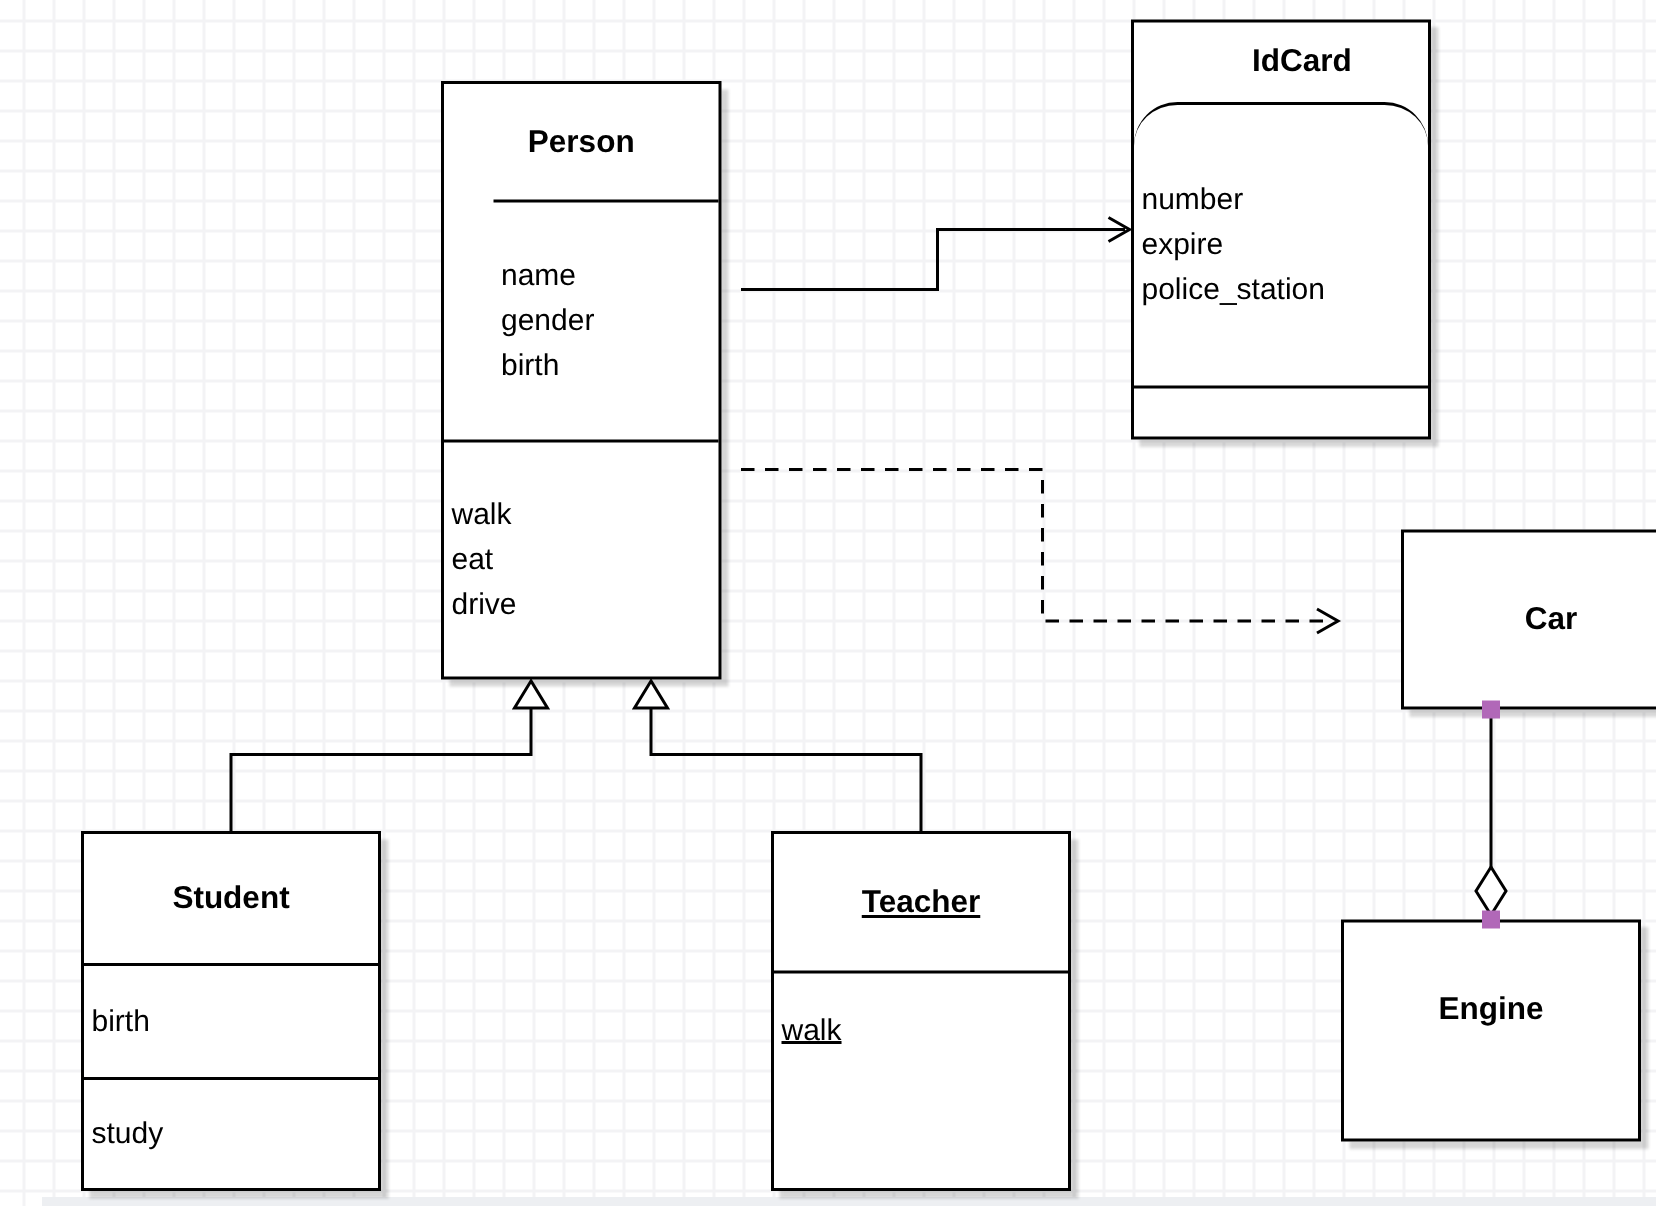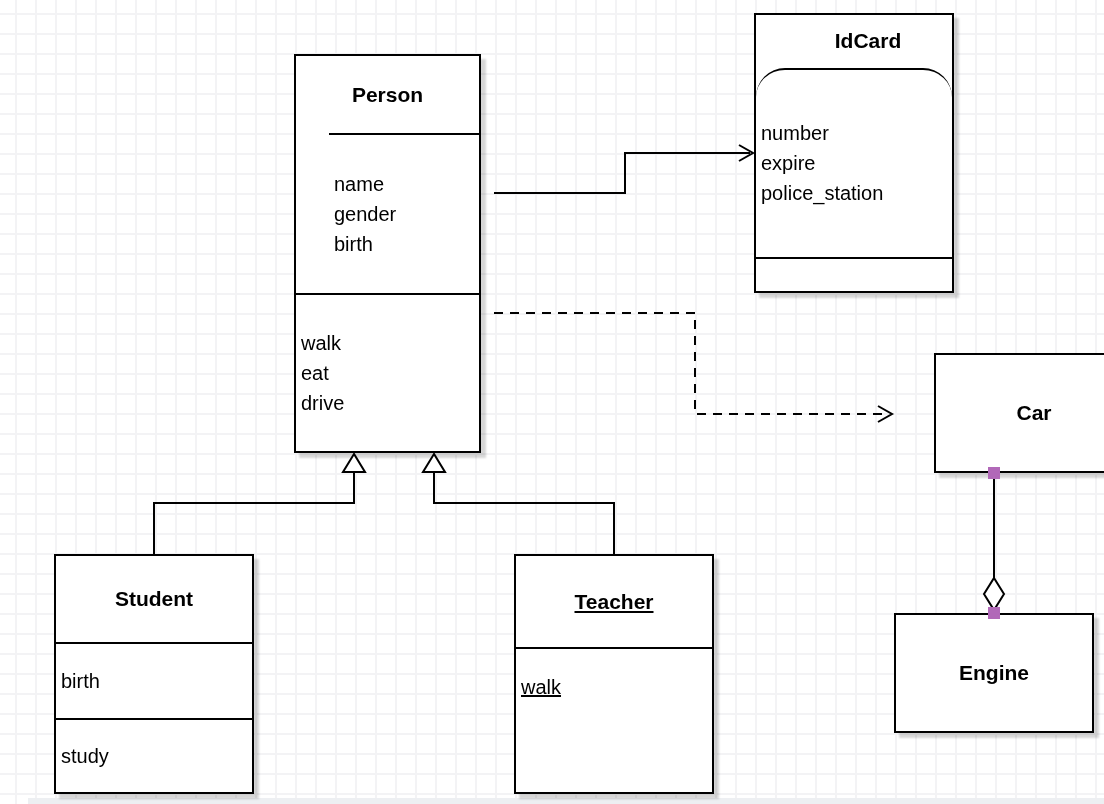--- a/index.html
+++ b/index.html
@@ -58,21 +58,21 @@
   #box-person .uml-title { height: 77px; }
   #box-person .sec-attrs { height: 160px; margin-left: 33px; }
   #box-person .sec-methods { height: 158px; }
 
   #box-idcard  { left: 754px; top: 13px;  width: 200px; height: 280px; }
   #box-idcard .uml-title { height: 56px; padding-left: 28px; }
   #box-idcard .sec-attrs { height: 202px; border-radius: 29px; }
   #box-idcard .sec-methods { height: 36px; }
 
   #box-car     { left: 934px; top: 353px; width: 200px; height: 120px; }
-  #box-engine  { left: 894px; top: 613px; width: 200px; height: 120px; }
+  #box-engine  { left: 894px; top: 613px; width: 200px; height: 148px; }
   #box-car .uml-title, #box-engine .uml-title { height: 116px; }
 
   #box-student { left: 54px;  top: 554px; width: 200px; height: 240px; }
   #box-teacher { left: 514px; top: 554px; width: 200px; height: 240px; text-decoration: underline; }
   #box-student .uml-title, #box-teacher .uml-title { height: 91px; }
   #box-student .sec-attrs,  #box-teacher .sec-attrs { height: 80px; }
   #box-student .sec-methods,#box-teacher .sec-methods { height: 78px; }
 
   #connector-layer {
     position: absolute;

